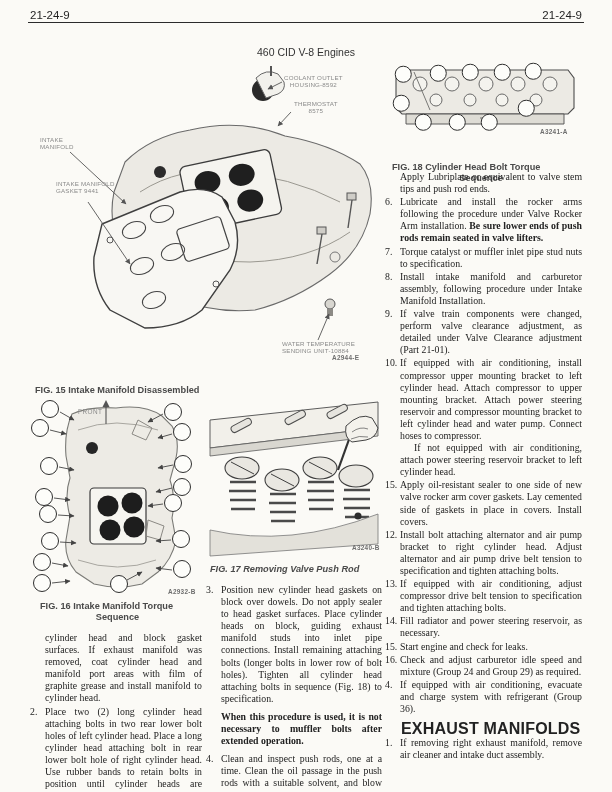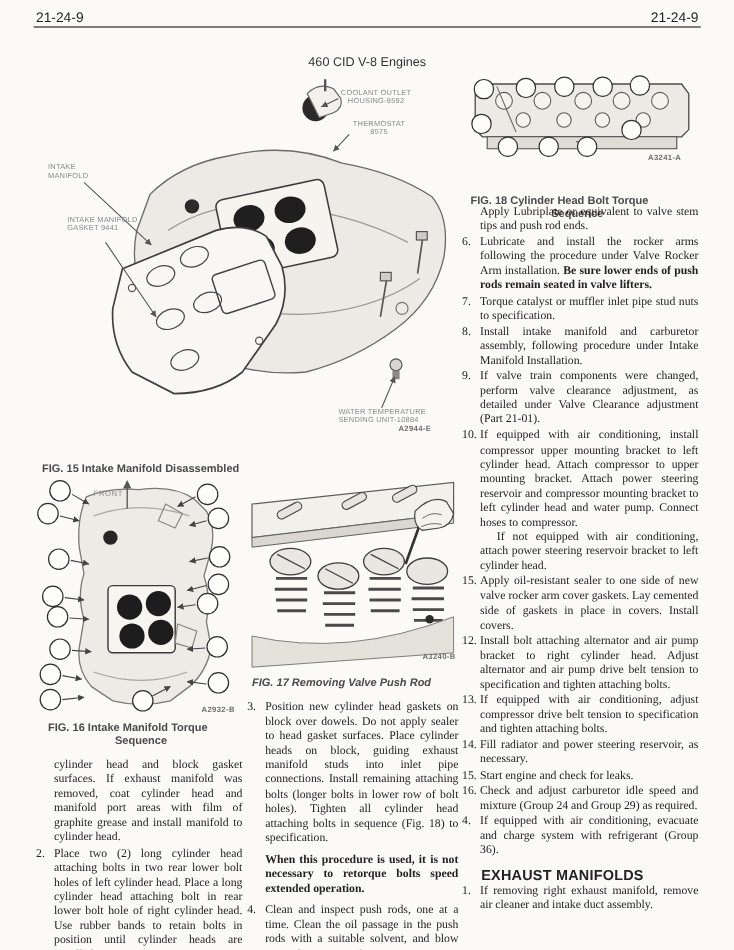--- a/index.html
+++ b/index.html
@@ -29,21 +29,21 @@
   .ctr{text-align:center;}
   
   .col{position:absolute;font-size:9.8px;line-height:12.1px;text-align:justify;}
   .li{display:flex;margin:0 0 1px 0;}
   .li .num{flex:0 0 15px;font-size:9.8px;}
   .li .body{flex:1;}
   .li b{font-weight:bold;}
   .para2{display:block;text-indent:14px;}
   .cont-para{margin-left:15px;margin-bottom:1px;}
   .note{font-weight:bold;margin:6px 0 6px 15px;}
-  .sec-head{font-family:"Liberation Sans",sans-serif;font-weight:bold;font-size:12px;margin:8px 0 2px 0;letter-spacing:.2px;padding-left:16px;}
+  .sec-head{font-family:"Liberation Sans",sans-serif;font-weight:bold;font-size:16px;margin:8px 0 2px 0;letter-spacing:.2px;padding-left:16px;}
   .sub-head{font-weight:bold;font-style:italic;font-size:9.9px;margin:0 0 2px 0;}
   
   .seq-host{position:absolute;}
   .seq-circle{
     position:absolute;width:16px;height:16px;border:1.3px solid #2e2e2e;border-radius:50%;
     background:#fdfdfa;transform:translate(-50%,-50%);
     font-family:"Liberation Sans",sans-serif;font-weight:bold;font-size:7.6px;color:#222;
     display:flex;align-items:center;justify-content:center;
   }
   .seq-circle.small{width:14.5px;height:14.5px;font-size:7.2px;}
@@ -273,21 +273,21 @@
 <div class="abs fig-caption" style="left:210px;top:564px;font-style:italic;">FIG. 17 Removing Valve Push Rod</div>
 
 <div class="col" style="left:206px;top:584px;width:176px;">
   <div>
 
   <div class="li">
       <span class="num">3.</span>
       <span class="body"><span>Position new cylinder head gaskets on block over dowels. Do not apply sealer to head gasket surfaces. Place cylinder heads on block, guiding exhaust manifold studs into inlet pipe connections. Install remaining attaching bolts (longer bolts in lower row of bolt holes). Tighten all cylinder head attaching bolts in sequence (Fig. 18) to specification.</span></span>
     </div>
     </div>
-  <div class="note">When this procedure is used, it is not necessary to retorque bolts speed extended operation.</div>
+  <div class="note">When this procedure is used, it is not necessary to muffler bolts after extended operation.</div>
   <div>
 
   <div class="li">
       <span class="num">4.</span>
       <span class="body"><span>Clean and inspect push rods, one at a time. Clean the oil passage in the push rods with a suitable solvent, and blow out with compressed air.</span></span>
     </div>
     </div>
 </div>
 
 <div class="abs" style="left:390px;top:60px;width:192px;height:80px;">

